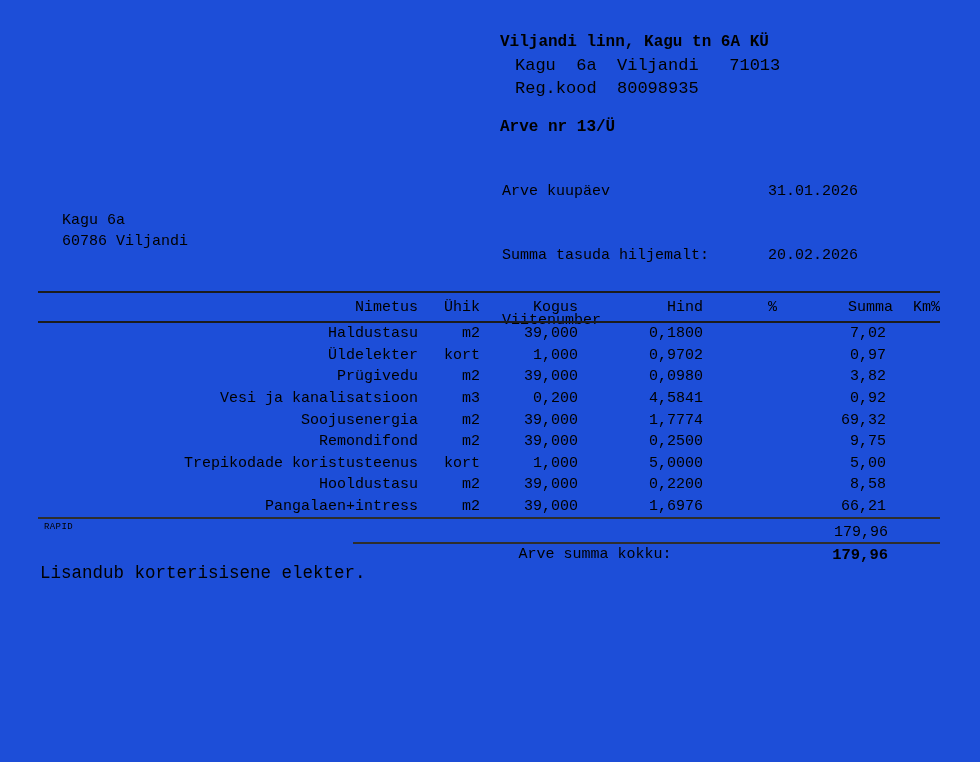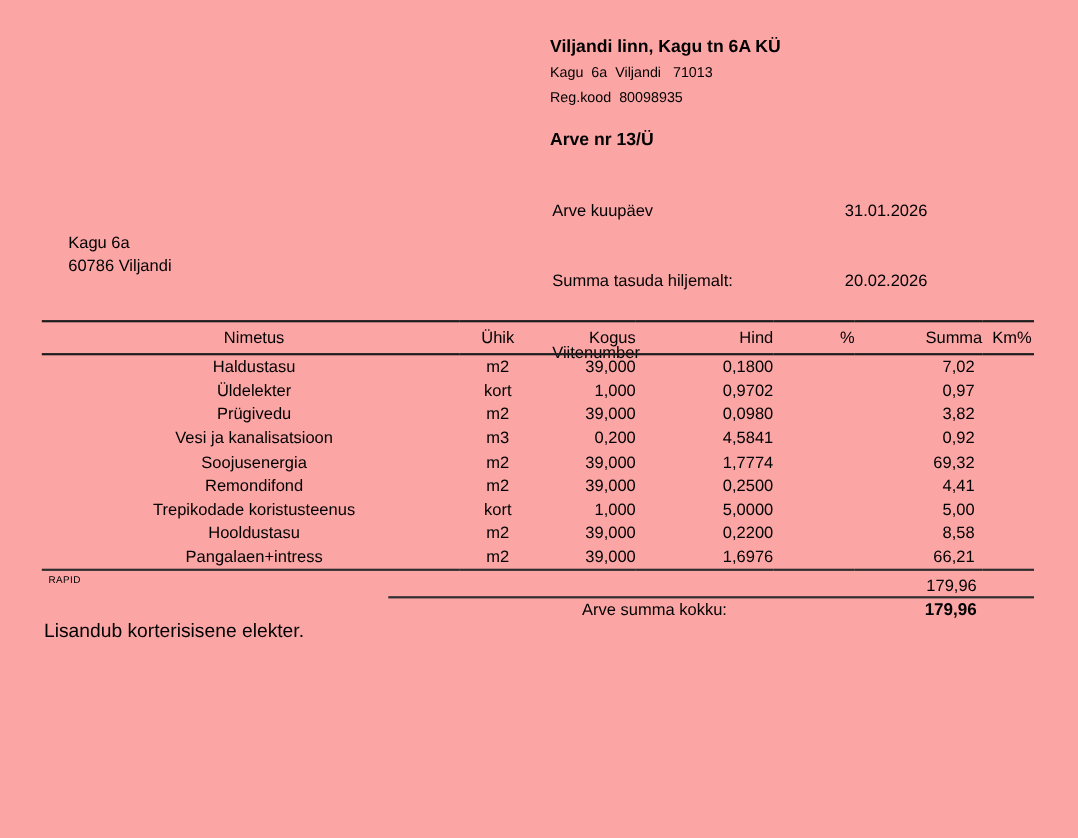--- a/index.html
+++ b/index.html
@@ -1,26 +1,26 @@
 <!DOCTYPE html>
 <html><head>
 <meta charset="utf-8">
 <style>
   html, body { margin:0; padding:0; background:#ffffff; }
   .page {
-    position:relative; width:980px; height:762px; background:#fca5a5;
-    color:#000000; font-family:Liberation Sans, sans-serif;
+    position:relative; width:980px; height:762px; background:#1d4ed8;
+    color:#000000; font-family:Liberation Mono, monospace;
     overflow:hidden;
   }
   .pre { white-space:pre; }
 
   
   .seller { position:absolute; left:500px; top:31px; }
   .seller-name { font-weight:bold; font-size:16px; line-height:23px; }
-  .seller-line { font-size:13px; line-height:23px; }
+  .seller-line { font-size:17px; line-height:23px;margin-left:15px; }
 
   
   .invoice-meta { position:absolute; left:500px; top:116px; font-size:15px; }
   .invoice-title { font-weight:bold; font-size:16px; line-height:23px; margin-bottom:1px; }
   .meta-row { position:relative; height:22.4px; line-height:22.4px;margin-top:42px; }
   .meta-label { display:inline-block; padding-left:2px; }
   .meta-label.indent { padding-left:11px; }
   .meta-value { position:absolute; left:268px; top:0; }
 
   
@@ -31,21 +31,21 @@
     position:absolute; left:38px; top:291px; width:902px;
     border-collapse:collapse; table-layout:fixed;
     border-top:2px solid #1c1c1c;
   }
   .invoice-table th {
     font-weight:normal; font-size:15px; height:28px; padding:0;
     vertical-align:middle; border-bottom:2px solid #1c1c1c;
   }
   .invoice-table td { font-size:15px; height:21.6px; padding:0; vertical-align:middle; }
   .invoice-table tbody tr:last-child td { border-bottom:2.5px solid #2e2e2e; }
-  .al { text-align:center; }
+  .al { text-align:right; }
   .ar { text-align:right; }
   .col-nimetus { padding-left:6px !important; }
   .col-yhik { padding-left:7px !important; }
   td.col-summa { padding-right:7px !important; }
   th.col-km { padding-left:7px !important; }
 
   
   .software-label { position:absolute; left:44px; top:522px; font-size:9px; letter-spacing:0.4px; }
   .kokku-label  { position:absolute; left:445px; top:524px; width:300px; text-align:right; font-size:15px; }
   .kokku-value  { position:absolute; left:688px; top:524px; width:200px; text-align:right; font-size:15px; }
@@ -151,21 +151,21 @@
           <td class="ar col-pct"></td>
           <td class="ar col-summa">69,32</td>
           <td class="al col-km"></td>
         </tr>
         <tr>
           <td class="al col-nimetus">Remondifond</td>
           <td class="al col-yhik">m2</td>
           <td class="ar col-kogus">39,000</td>
           <td class="ar col-hind">0,2500</td>
           <td class="ar col-pct"></td>
-          <td class="ar col-summa">4,41</td>
+          <td class="ar col-summa">9,75</td>
           <td class="al col-km"></td>
         </tr>
         <tr>
           <td class="al col-nimetus">Trepikodade koristusteenus</td>
           <td class="al col-yhik">kort</td>
           <td class="ar col-kogus">1,000</td>
           <td class="ar col-hind">5,0000</td>
           <td class="ar col-pct"></td>
           <td class="ar col-summa">5,00</td>
           <td class="al col-km"></td>

